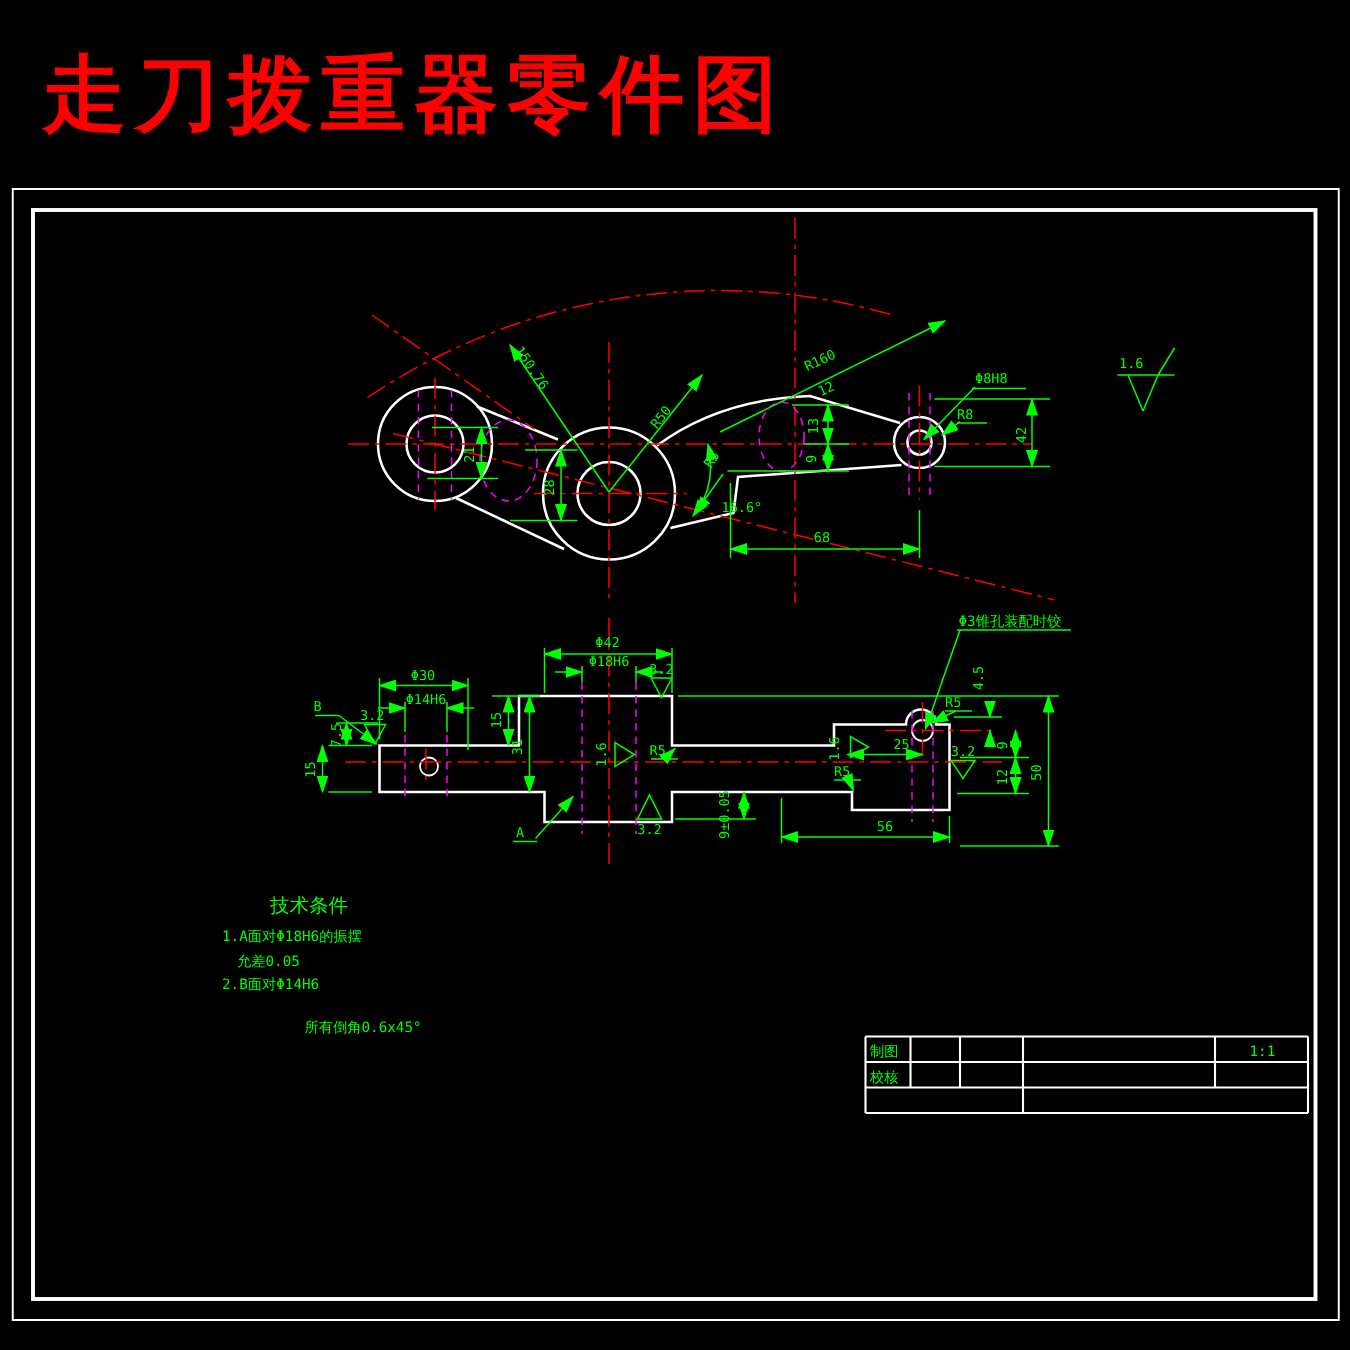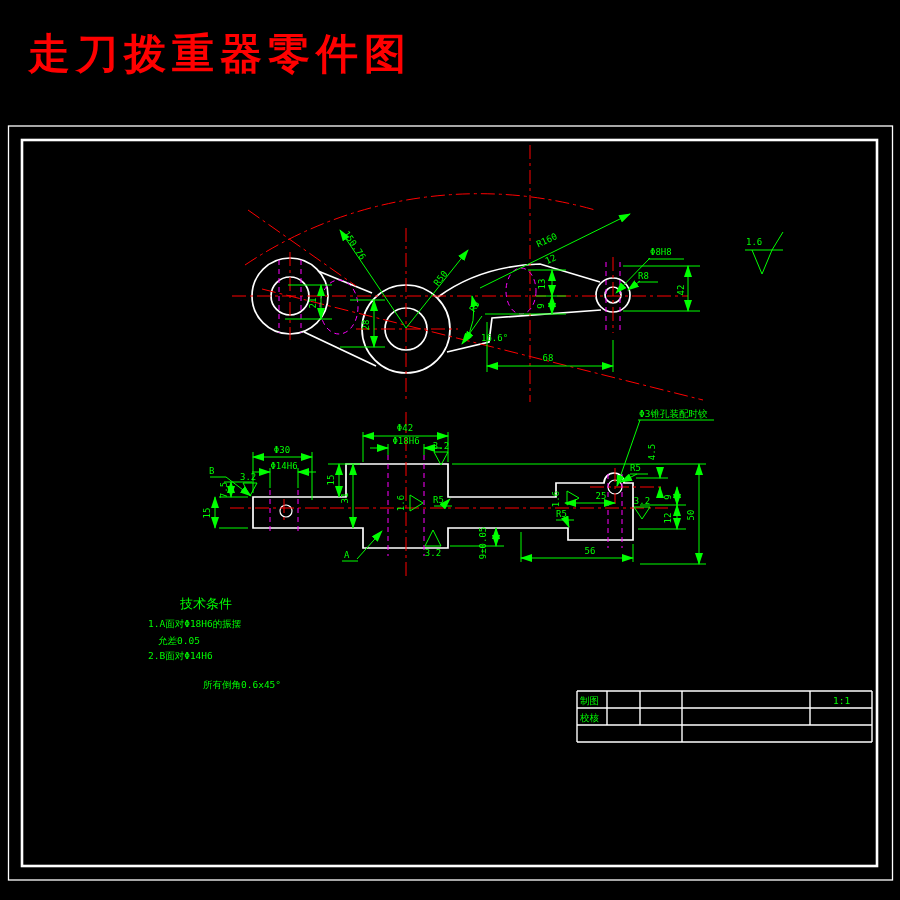--- a/index.html
+++ b/index.html
@@ -1,18 +1,18 @@
 <!DOCTYPE html>
 <html><head>
 <meta charset="utf-8">
 <style>
   html,body{margin:0;padding:0;background:#000;width:900px;height:900px;overflow:hidden}
   #stage{position:relative;width:900px;height:900px;background:#000;font-family:"DejaVu Sans Mono",monospace}
   #title{position:absolute;left:28px;top:26px;color:#f00;font-family:"DejaVu Serif",serif;
-         font-weight:bold;font-size:42px;letter-spacing:6px;white-space:nowrap}
+         font-weight:bold;font-size:56px;letter-spacing:6px;white-space:nowrap}
   svg{position:absolute;left:0;top:0}
   .w{stroke:#fff;fill:none;stroke-width:1.7}
   .w2{stroke:#fff;fill:none;stroke-width:1.2}
   .cl{stroke:#f00;fill:none;stroke-width:1;stroke-dasharray:14 4 3 4}
   .hid{stroke:#f0f;fill:none;stroke-width:1;stroke-dasharray:5 4}
   .g{stroke:#00ff00;fill:none;stroke-width:1}
   .gt{fill:#00ff00;font-family:"DejaVu Sans Mono",monospace;font-size:9px}
   .gtm{fill:#00ff00;font-family:"DejaVu Sans Mono",monospace;font-size:9px;text-anchor:middle}
   .gth{fill:#00ff00;font-family:"DejaVu Sans Mono",monospace;font-size:13px}
   .gtn{fill:#00ff00;font-family:"DejaVu Sans Mono",monospace;font-size:9.5px}

